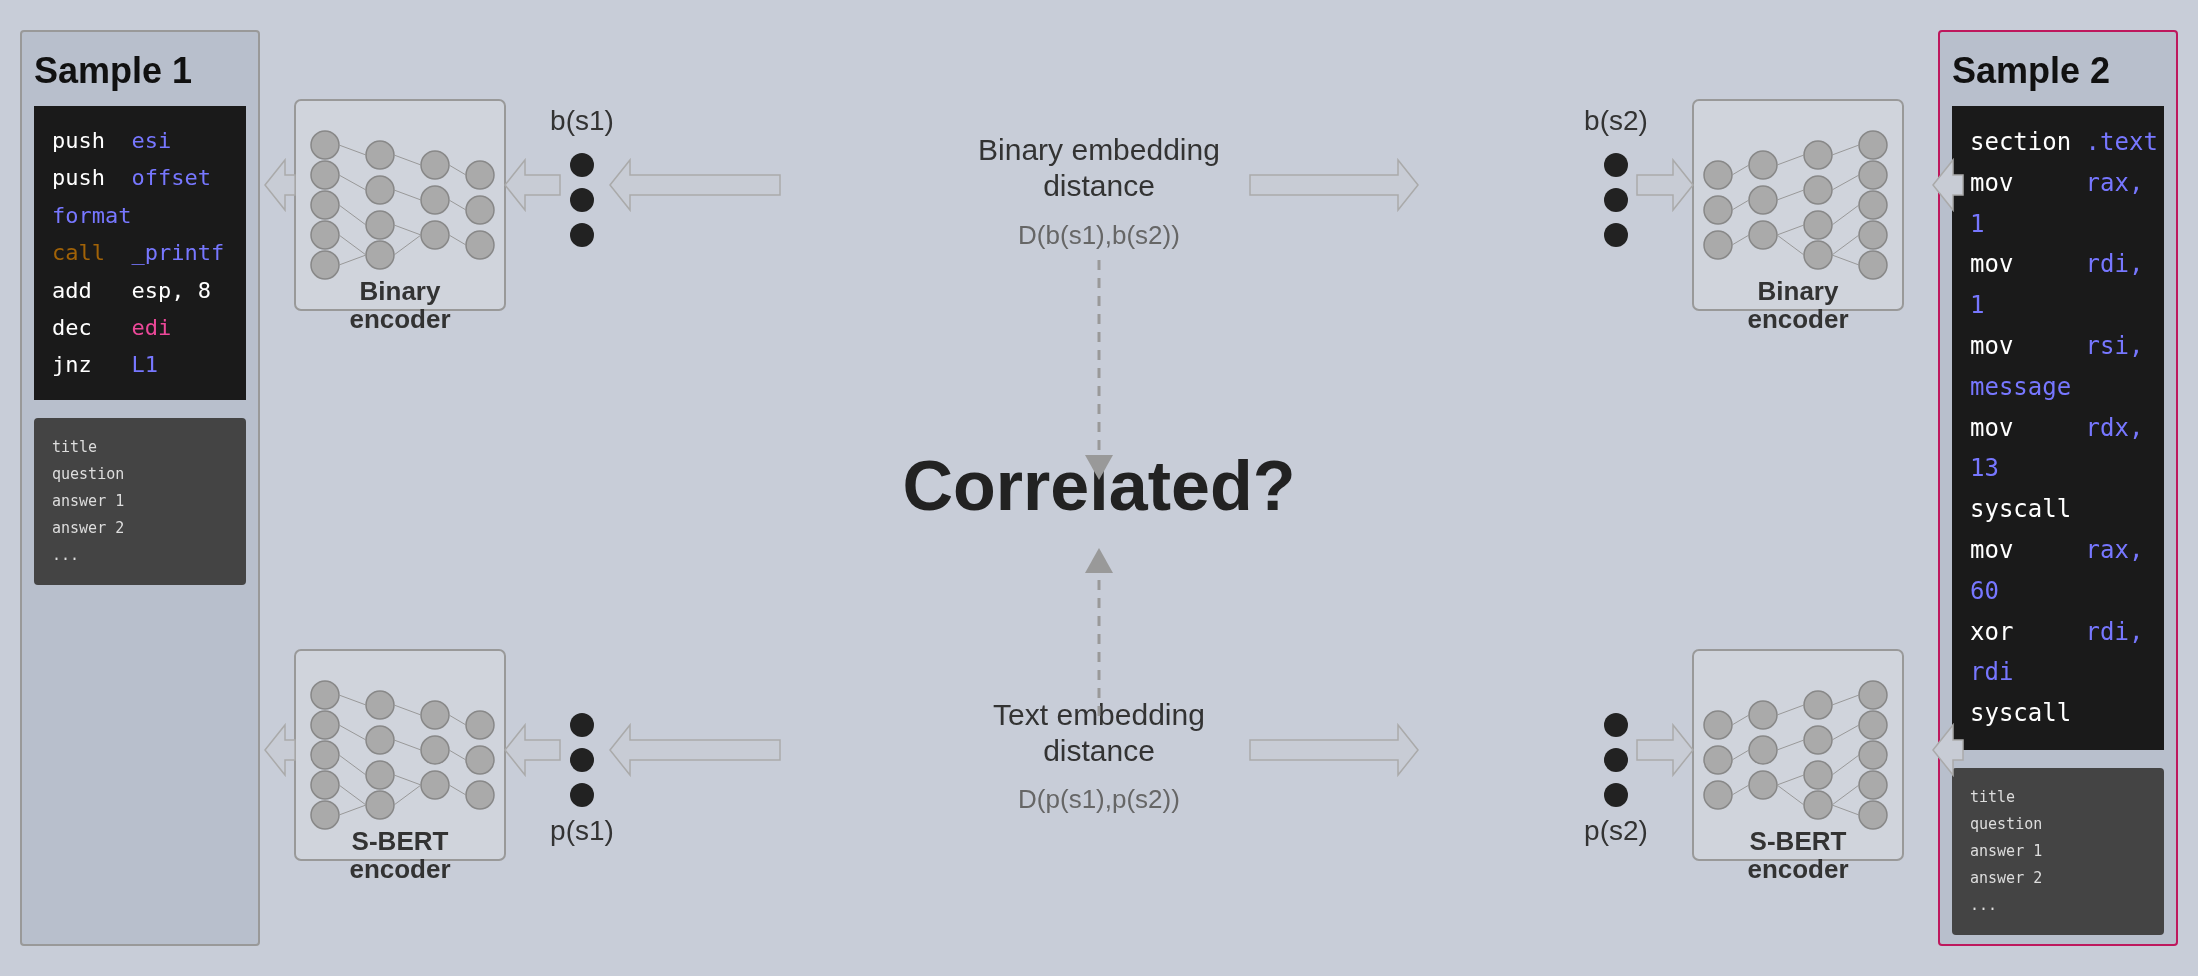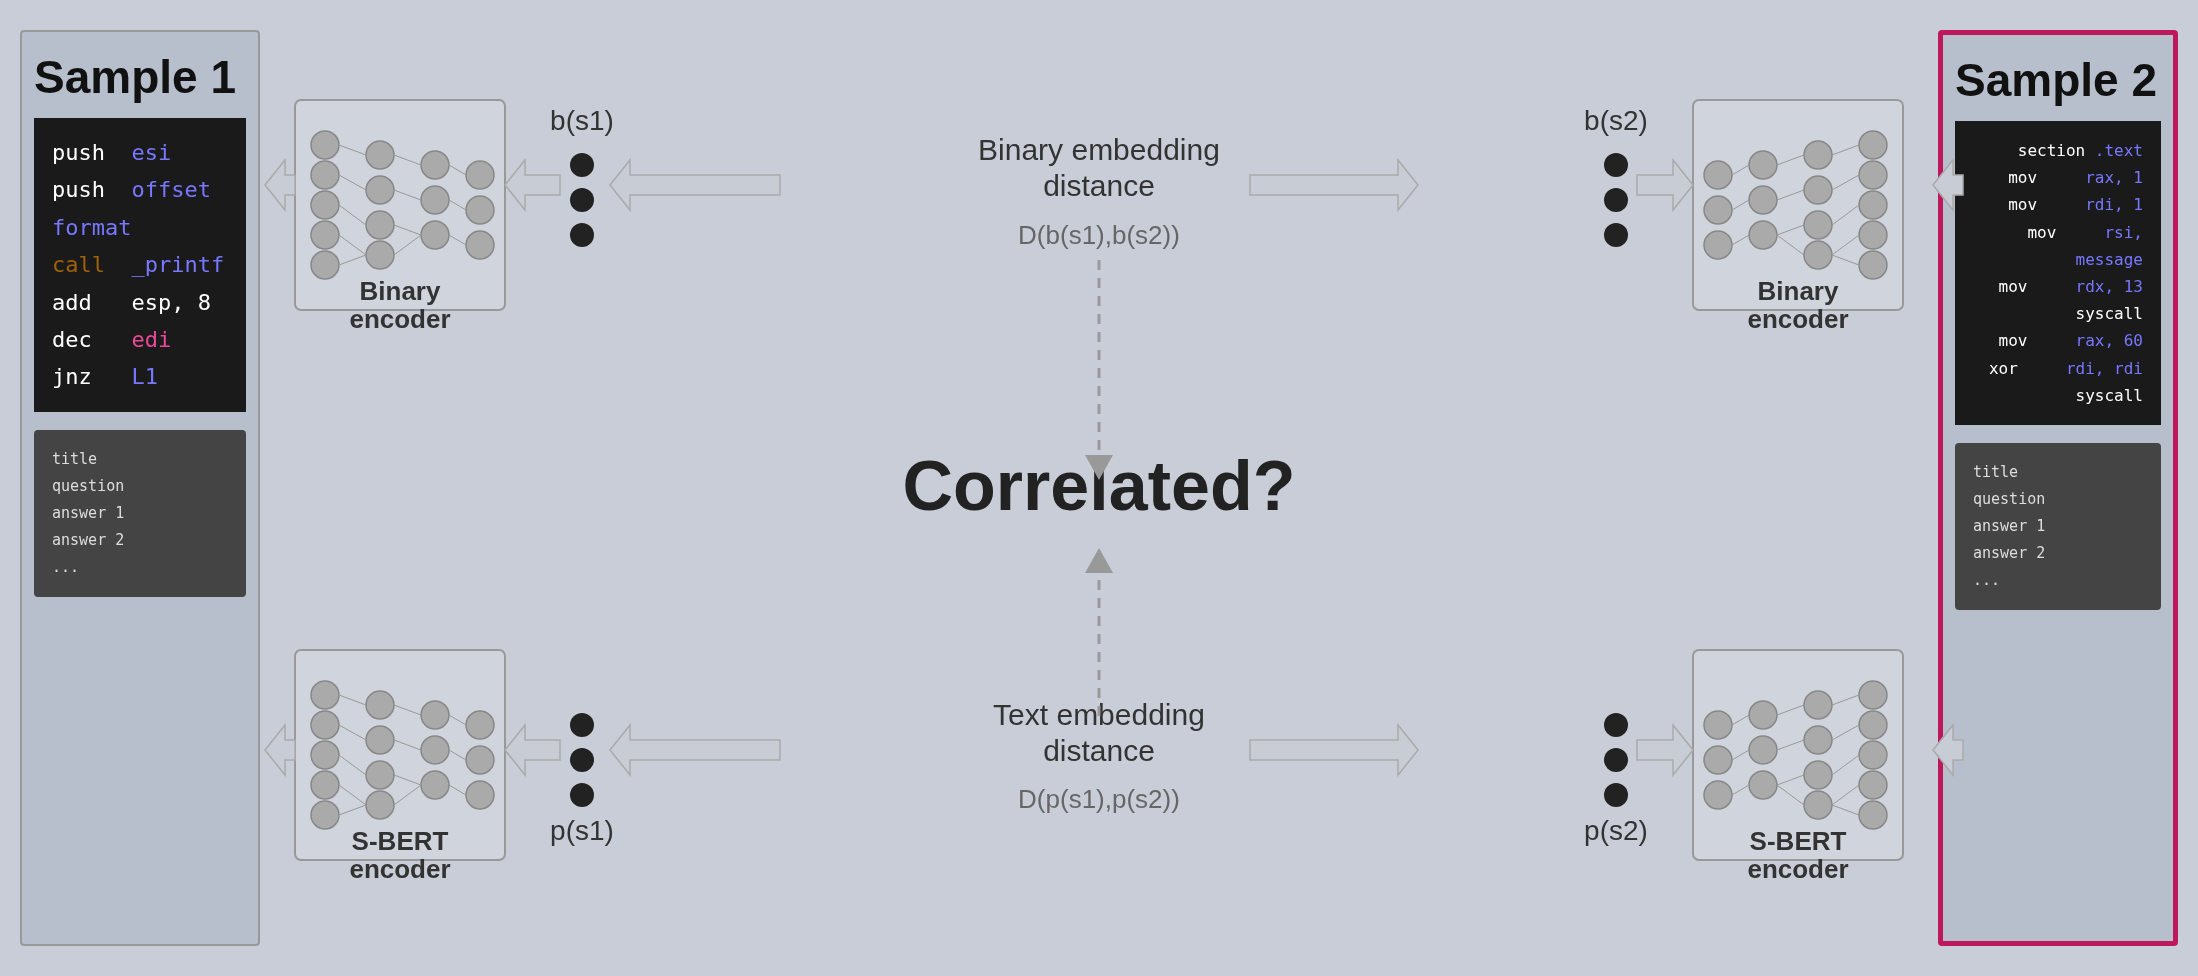--- a/index.html
+++ b/index.html
@@ -6,21 +6,21 @@
     body {
       width: 2198px;
       height: 976px;
       background: #c8cdd8;
       font-family: Arial, sans-serif;
       position: relative;
       overflow: hidden;
     }
 
     .sample-title {
-      font-size: 46px;
+      font-size: 36px;
       font-weight: bold;
       color: #111;
       margin-bottom: 14px;
       margin-top: 4px;
     }
 
     
     .code-block {
       background: #1a1a1a;
       border-radius: 0;
@@ -39,21 +39,21 @@
       padding: 16px 18px;
       font-family: monospace;
       font-size: 15px;
       line-height: 1.8;
       color: #ddd;
     }
 
     
     
     #sample1-box { position: absolute; left: 20px; top: 30px; bottom: 30px; width: 240px; background: #b8bfcc; border: 2px solid #999; border-radius: 4px; padding: 14px 12px; }
-    #sample2-box { position: absolute; right: 20px; top: 30px; bottom: 30px; width: 240px; background: #b8bfcc; border: 5px solid #be185d; border-radius: 4px; padding: 14px 12px; }
+    #sample2-box { position: absolute; right: 20px; top: 30px; bottom: 30px; width: 240px; background: #b8bfcc; border: 2px solid #be185d; border-radius: 4px; padding: 14px 12px; }
 
     
     #diagram-svg {
       position: absolute;
       top: 0; left: 0;
       width: 100%; height: 100%;
       pointer-events: none;
     }
   </style>
 </head>
@@ -73,21 +73,21 @@
     <div>title</div>
     <div>question</div>
     <div>answer 1</div>
     <div>answer 2</div>
     <div>...</div>
   </div>
 </div>
 
 <div id="sample2-box">
   <div class="sample-title">Sample 2</div>
-  <div class="code-block" style="font-size:16px;text-align:right;">
+  <div class="code-block" style="font-size:24px;">
     <div><span style="color:#fff">section&nbsp;</span><span style="color:#7777ff">.text</span></div>
     <div><span style="color:#fff">mov&nbsp;&nbsp;&nbsp;&nbsp;&nbsp;</span><span style="color:#7777ff">rax, 1</span></div>
     <div><span style="color:#fff">mov&nbsp;&nbsp;&nbsp;&nbsp;&nbsp;</span><span style="color:#7777ff">rdi, 1</span></div>
     <div><span style="color:#fff">mov&nbsp;&nbsp;&nbsp;&nbsp;&nbsp;</span><span style="color:#7777ff">rsi, message</span></div>
     <div><span style="color:#fff">mov&nbsp;&nbsp;&nbsp;&nbsp;&nbsp;</span><span style="color:#7777ff">rdx, 13</span></div>
     <div><span style="color:#fff">syscall</span></div>
     <div><span style="color:#fff">mov&nbsp;&nbsp;&nbsp;&nbsp;&nbsp;</span><span style="color:#7777ff">rax, 60</span></div>
     <div><span style="color:#fff">xor&nbsp;&nbsp;&nbsp;&nbsp;&nbsp;</span><span style="color:#7777ff">rdi, rdi</span></div>
     <div><span style="color:#fff">syscall</span></div>
   </div>

